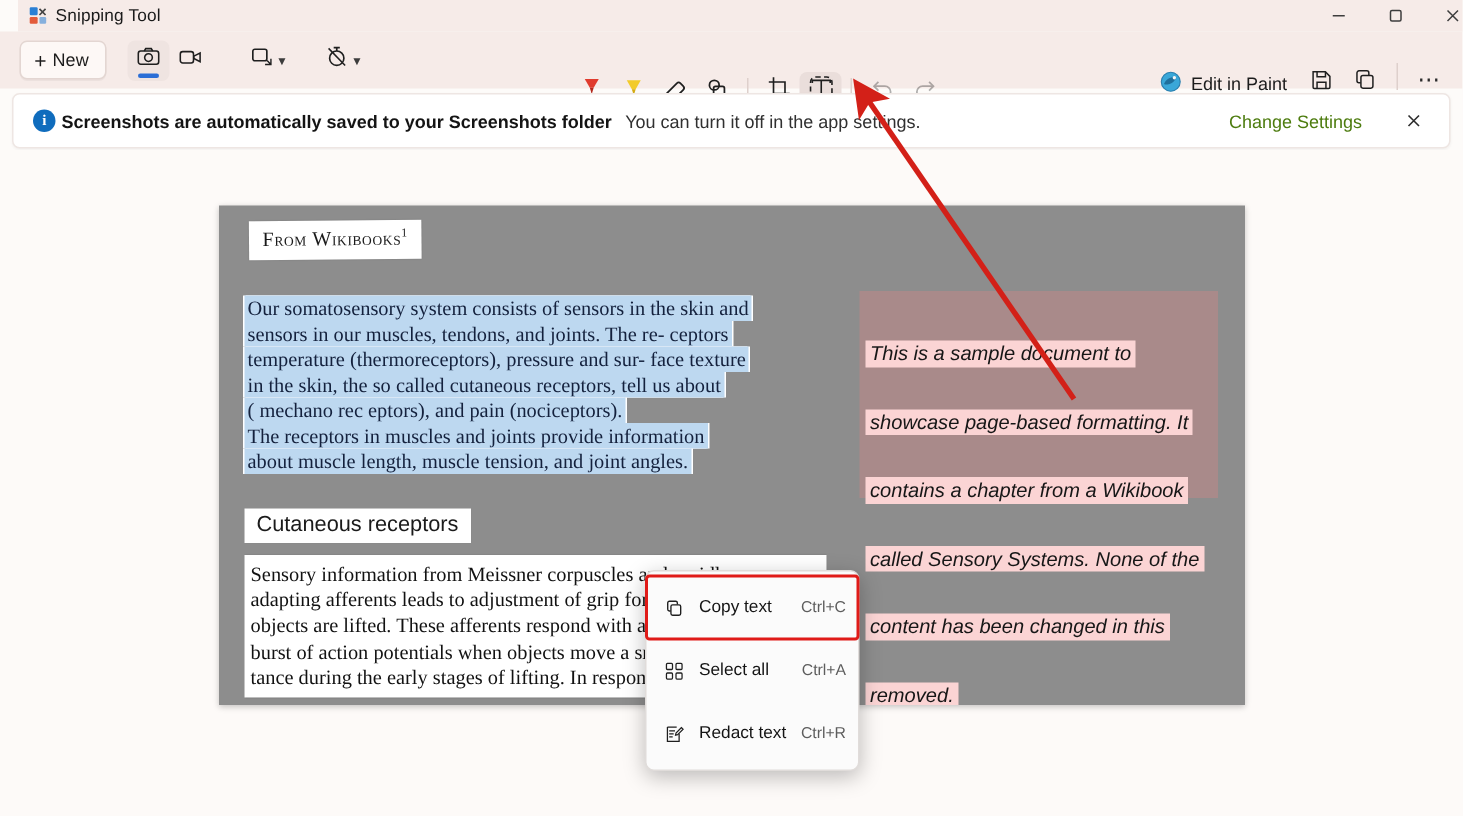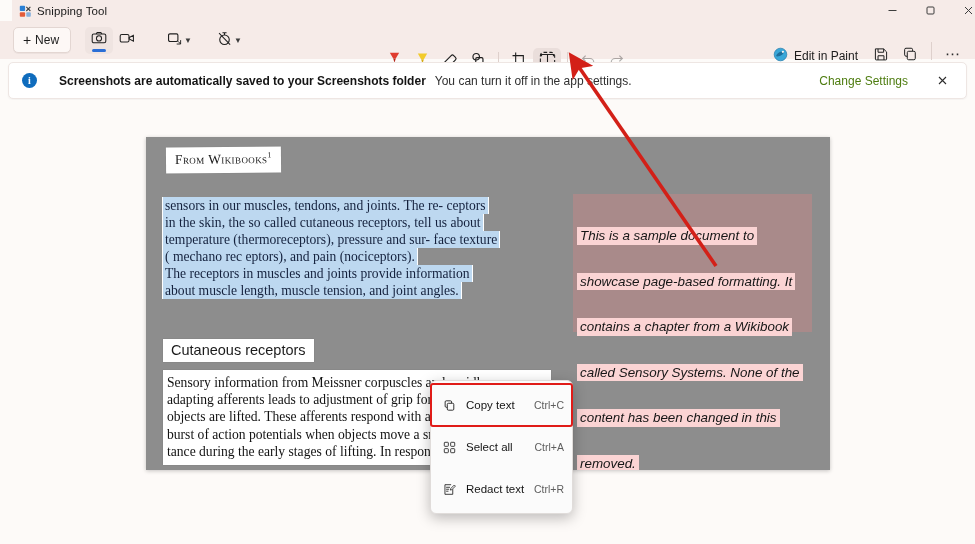--- a/index.html
+++ b/index.html
@@ -89,21 +89,21 @@
     border-radius: 5px;
     display: flex; align-items: center;
     box-shadow: 0 1px 2px rgba(0,0,0,.045);
   }
   .info-icon {
     margin-left: 13px; width: 15px; height: 15px; border-radius: 50%;
     background: #0f6cbd; color: #fff; font-size: 10px; font-weight: bold;
     display: flex; align-items: center; justify-content: center;
     font-family: "Liberation Serif", serif;
   }
-  .notice-strong { margin-left: 22px; font-size: 12px; font-weight: bold; color: #141414; }
+  .notice-strong { margin-left: 4px; font-size: 12px; font-weight: bold; color: #141414; }
   .notice-sub { margin-left: 9px; font-size: 12px; color: #303030; }
   .change-settings {
     position: absolute; right: 58px; font-size: 12px; color: #4d7c0f;
   }
   .notice-close {
     position: absolute; right: 12px; width: 24px; height: 24px;
     display: flex; align-items: center; justify-content: center; color: #2d2d2d;
   }
 
   
@@ -405,23 +405,24 @@
   </div>
 
   <div class="canvas-area">
     <div class="snip">
 
       <div class="hdr-wiki">
         <span>From Wikibooks</span><sup>1</sup>
       </div>
 
       <div class="sel-para">
+        <div class="sel-line">Our somatosensory system consists of  sensors in the skin  and</div>
         <div class="sel-line">sensors in our  muscles, tendons, and  joints. The re- ceptors</div>
+        <div class="sel-line">temperature (thermoreceptors),  pressure and sur-  face  texture</div>
         <div class="sel-line">in the skin, the so  called cutaneous receptors,  tell  us about</div>
-        <div class="sel-line">temperature (thermoreceptors),  pressure and sur-  face  texture</div>
         <div class="sel-line">(  mechano  rec  eptors),  and  pain  (nociceptors).</div>
         <div class="sel-line">The  receptors  in  muscles  and  joints  provide  information</div>
         <div class="sel-line">about muscle length, muscle   tension, and  joint angles.</div>
       </div>
 
       <div class="pink-zone"></div>
       <div class="pink-para">
         <div class="pink-line">This is a sample document to</div>
         <div class="pink-line">showcase page-based formatting. It</div>
         <div class="pink-line">contains a chapter from a Wikibook</div>

